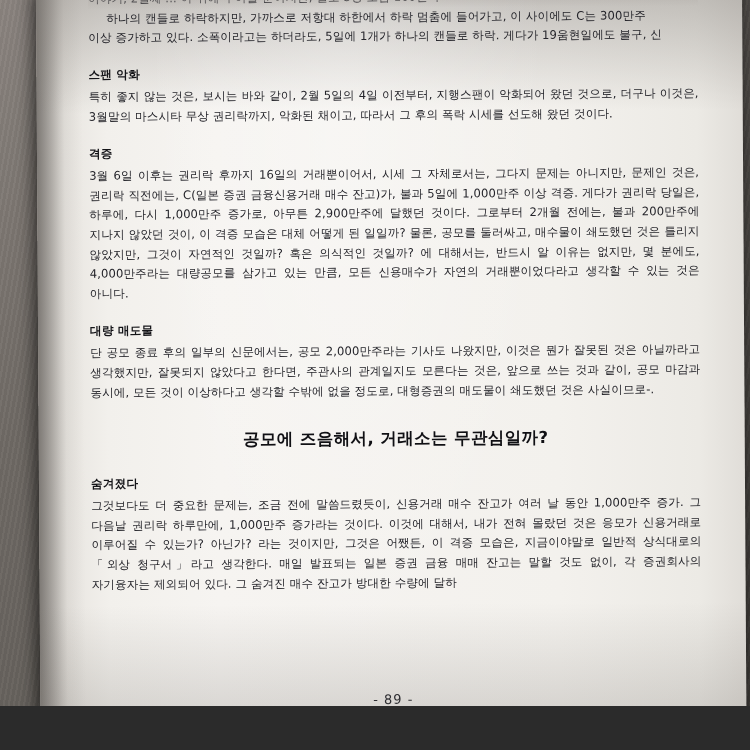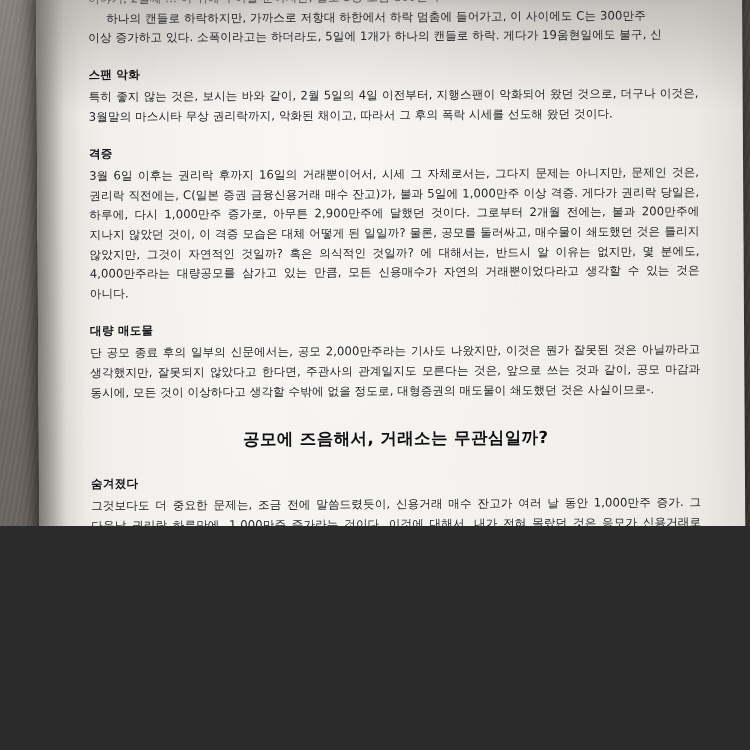--- a/index.html
+++ b/index.html
@@ -3,21 +3,21 @@
 <meta charset="utf-8">
 <style>
   html, body {
     margin: 0;
     padding: 0;
     background: #2b2b2b;
   }
   #page {
     position: relative;
     width: 750px;
-    height: 526px;
+    height: 706px;
     overflow: hidden;
     background: #6e6a66;
     font-family: "DejaVu Sans", sans-serif;
   }
   
   .desk {
     position: absolute;
     inset: 0;
     background:
       linear-gradient(115deg, #8c8580 0%, #6f6a65 20%, #5d5954 45%, #4e4a46 70%, #3e3b38 100%);

